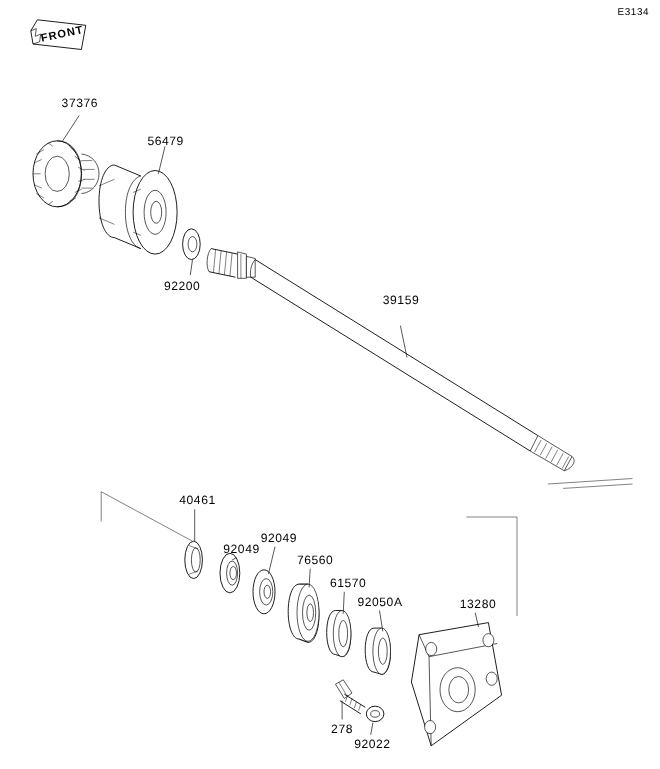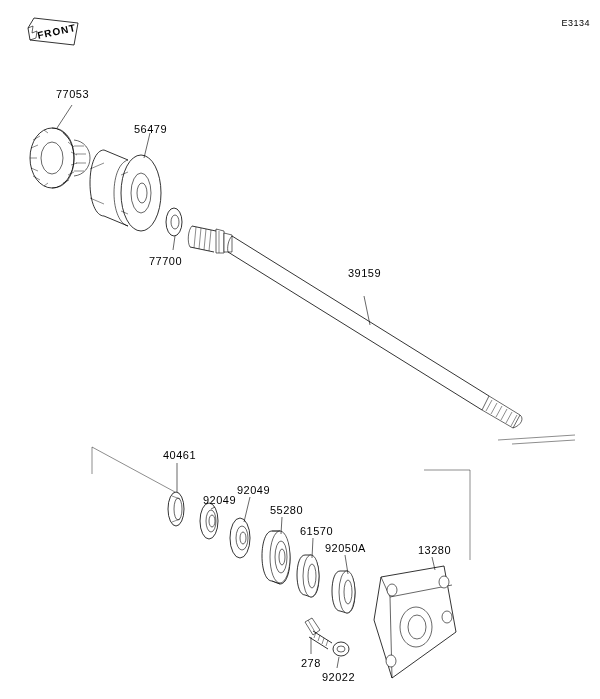--- a/index.html
+++ b/index.html
@@ -24,21 +24,20 @@
     color: #000000;
     white-space: nowrap;
   }
   #corner-code {
     position: absolute;
     right: 10px;
     top: 6px;
     font-size: 9px;
     letter-spacing: 0.5px;
     color: #000000;
-    margin-top: 12px;
   }
   #front-badge {
     position: absolute;
     left: 24px;
     top: 14px;
     width: 58px;
     height: 38px;
   }
   #front-badge .badge-text {
     position: absolute;
@@ -252,27 +251,27 @@
       <path class="leader" d="M250 497 L244 522"></path>
       <path class="leader" d="M282 517 L281 534"></path>
       <path class="leader" d="M313 538 L312 558"></path>
       <path class="leader" d="M345 555 L348 574"></path>
       <path class="leader" d="M432 557 L435 570"></path>
       <path class="leader" d="M311 654 L311 637"></path>
       <path class="leader" d="M337 668 L339 657"></path>
     </g>
   </svg>
 
-  <div class="code-label" style="left:56px; top:88px;">77053</div>
+  <div class="code-label" style="left:56px; top:88px;">37376</div>
   <div class="code-label" style="left:134px; top:123px;">56479</div>
-  <div class="code-label" style="left:149px; top:255px;">77700</div>
+  <div class="code-label" style="left:149px; top:255px;">92200</div>
   <div class="code-label" style="left:348px; top:267px;">39159</div>
   <div class="code-label" style="left:163px; top:449px;">40461</div>
   <div class="code-label" style="left:203px; top:494px;">92049</div>
   <div class="code-label" style="left:237px; top:484px;">92049</div>
-  <div class="code-label" style="left:270px; top:504px;">55280</div>
+  <div class="code-label" style="left:270px; top:504px;">76560</div>
   <div class="code-label" style="left:300px; top:525px;">61570</div>
   <div class="code-label" style="left:325px; top:542px;">92050A</div>
   <div class="code-label" style="left:418px; top:544px;">13280</div>
   <div class="code-label" style="left:301px; top:657px;">278</div>
   <div class="code-label" style="left:322px; top:671px;">92022</div>
 
 </div>
 
 </body></html>

